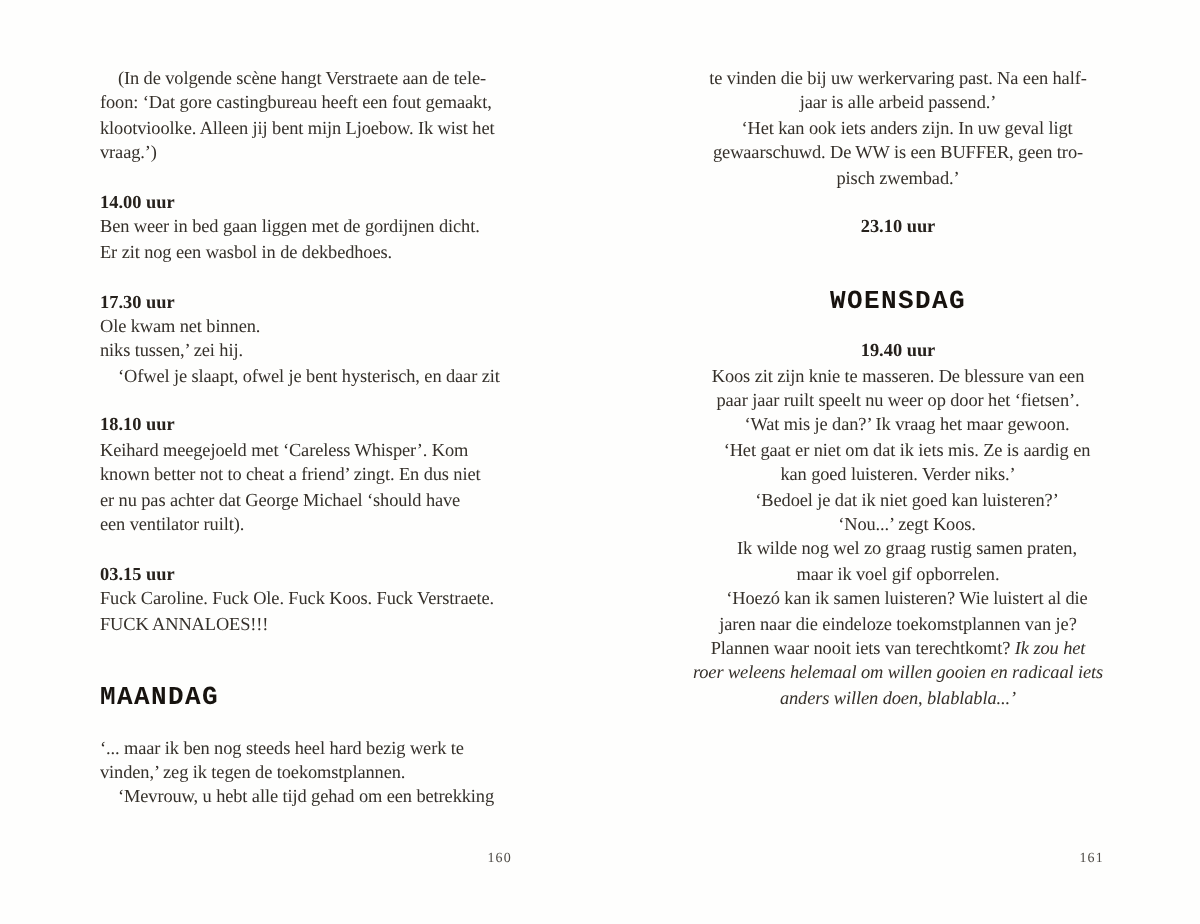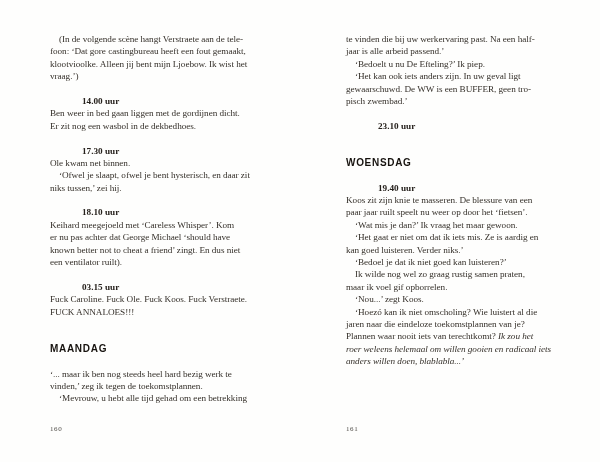--- a/index.html
+++ b/index.html
@@ -16,59 +16,58 @@
     position: relative;
     width: 528px;
     height: 462px;
   }
   .page {
     position: absolute;
     top: 33px;
     width: 206px;
   }
   .page-left  { left: 50px; }
-  .page-right { left: 346px; }
+  .page-right { left: 346px; text-align: center; }
 
   .para { margin: 0; }
 
   .line {
     height: 12.4px;
     line-height: 12.4px;
     font-size: 9.2px;
     white-space: nowrap;
     letter-spacing: -0.05px;
   }
   .line.ind { padding-left: 9px; }
   .it { font-style: italic; }
 
   .time-heading {
     margin-top: 12.4px;
     height: 12.4px;
     line-height: 12.4px;
     font-size: 9.2px;
     font-weight: bold;
     color: #26211c;
-    margin-left: 32px;
   }
   .day-heading {
     margin-top: 24.8px;
     margin-bottom: 12.4px;
     height: 12.4px;
     line-height: 12.4px;
-    font-family: Liberation Sans, sans-serif;
-    font-size: 10px;
+    font-family: Liberation Mono, monospace;
+    font-size: 13px;
     font-weight: bold;
     letter-spacing: 0.7px;
     color: #17130f;
   }
   .page-number {
     position: absolute;
     top: 425px;
     width: 206px;
-    text-align: left;
+    text-align: right;
     font-size: 7px;
     letter-spacing: 0.6px;
     color: #4d4a45;
   }
   .page-number-left  { left: 50px; }
   .page-number-right { left: 346px; }
 </style>
 </head>
 <body>
 
@@ -83,51 +82,48 @@
       <div class="time-heading">14.00 uur</div>
       <div class="para">
         <div class="line">Ben weer in bed gaan liggen met de gordijnen dicht.</div>
         <div class="line">Er zit nog een wasbol in de dekbedhoes.</div>
       </div>
       <div class="time-heading">17.30 uur</div>
       <div class="para">
         <div class="line">Ole kwam net binnen.</div>
       </div>
       <div class="para">
+        <div class="line">niks tussen,’ zei hij.</div>
         <div class="line ind">‘Ofwel je slaapt, ofwel je bent hysterisch, en daar zit</div>
-        <div class="line">niks tussen,’ zei hij.</div>
       </div>
       <div class="time-heading">18.10 uur</div>
       <div class="para">
         <div class="line">Keihard meegejoeld met ‘Careless Whisper’. Kom</div>
+        <div class="line">known better not to cheat a friend’ zingt. En dus niet</div>
         <div class="line">er nu pas achter dat George Michael ‘should have</div>
-        <div class="line">known better not to cheat a friend’ zingt. En dus niet</div>
         <div class="line">een ventilator ruilt).</div>
       </div>
       <div class="time-heading">03.15 uur</div>
       <div class="para">
         <div class="line">Fuck Caroline. Fuck Ole. Fuck Koos. Fuck Verstraete.</div>
         <div class="line">FUCK ANNALOES!!!</div>
       </div>
       <div class="day-heading">MAANDAG</div>
       <div class="para">
         <div class="line">‘... maar ik ben nog steeds heel hard bezig werk te</div>
         <div class="line">vinden,’ zeg ik tegen de toekomstplannen.</div>
       </div>
       <div class="para">
         <div class="line ind">‘Mevrouw, u hebt alle tijd gehad om een betrekking</div>
       </div>
     </div>
   <div class="page page-right">
       <div class="para">
         <div class="line">te vinden die bij uw werkervaring past. Na een half-</div>
         <div class="line">jaar is alle arbeid passend.’</div>
-      </div>
-      <div class="para">
-        <div class="line ind">‘Bedoelt u nu De Efteling?’ Ik piep.</div>
       </div>
       <div class="para">
         <div class="line ind">‘Het kan ook iets anders zijn. In uw geval ligt</div>
         <div class="line">gewaarschuwd. De WW is een BUFFER, geen tro-</div>
         <div class="line">pisch zwembad.’</div>
       </div>
       <div class="time-heading">23.10 uur</div>
       <div class="day-heading">WOENSDAG</div>
       <div class="time-heading">19.40 uur</div>
       <div class="para">
@@ -138,28 +134,28 @@
         <div class="line ind">‘Wat mis je dan?’ Ik vraag het maar gewoon.</div>
       </div>
       <div class="para">
         <div class="line ind">‘Het gaat er niet om dat ik iets mis. Ze is aardig en</div>
         <div class="line">kan goed luisteren. Verder niks.’</div>
       </div>
       <div class="para">
         <div class="line ind">‘Bedoel je dat ik niet goed kan luisteren?’</div>
       </div>
       <div class="para">
+        <div class="line ind">‘Nou...’ zegt Koos.</div>
+      </div>
+      <div class="para">
         <div class="line ind">Ik wilde nog wel zo graag rustig samen praten,</div>
         <div class="line">maar ik voel gif opborrelen.</div>
       </div>
       <div class="para">
-        <div class="line ind">‘Nou...’ zegt Koos.</div>
-      </div>
-      <div class="para">
-        <div class="line ind">‘Hoezó kan ik niet omscholing? Wie luistert al die</div>
+        <div class="line ind">‘Hoezó kan ik samen luisteren? Wie luistert al die</div>
         <div class="line">jaren naar die eindeloze toekomstplannen van je?</div>
         <div class="line"><span>Plannen waar nooit iets van terechtkomt? </span><span class="it">Ik zou het</span></div>
         <div class="line it">roer weleens helemaal om willen gooien en radicaal iets</div>
         <div class="line it">anders willen doen, blablabla...’</div>
       </div>
     </div>
   <div class="page-number page-number-left">160</div>
   <div class="page-number page-number-right">161</div>
 </div>
 

